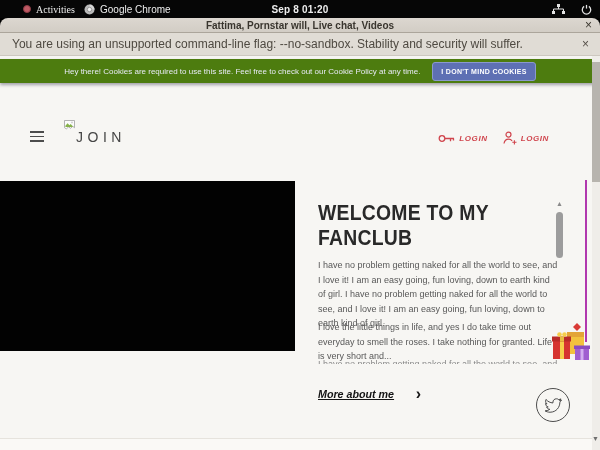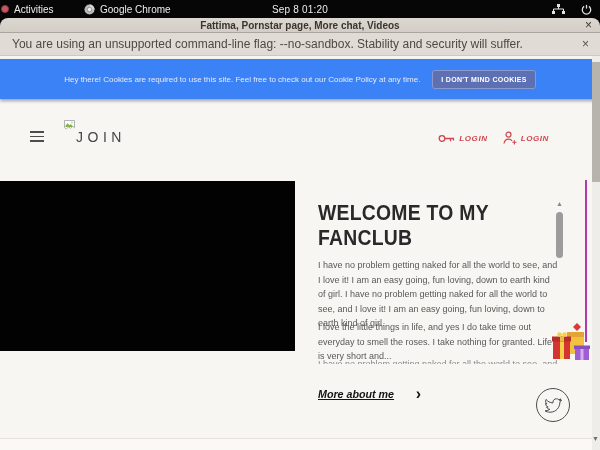--- a/index.html
+++ b/index.html
@@ -4,23 +4,23 @@
 <style>
   * { margin:0; padding:0; box-sizing:border-box; }
   body { width:600px; height:450px; font-family:"Liberation Sans", sans-serif; }
   .screen { position:relative; width:600px; height:450px; background:#000; overflow:hidden; }
   .abs { position:absolute; }
 
   
   .topbar { top:0; left:0; width:600px; height:18px; background:#060606; color:#ededed;
             font-size:10px; }
   .topbar-item { position:absolute; top:0; height:18px; display:flex; align-items:center; gap:5px; }
-  .activities { left:1px; }
+  .activities { left:23px;font-family:Liberation Serif, serif; }
   .chrome-entry { left:84px; }
-  .clock { left:0; width:600px; justify-content:center; font-weight:normal; letter-spacing:.2px; }
+  .clock { left:0; width:600px; justify-content:center; font-weight:bold; letter-spacing:.2px; }
   .sys-icons { right:8px; gap:16px; }
   .red-dot { width:8px; height:8px; border-radius:50%; background:#bf5a64; border:1px solid #8e3c46; }
 
   
   .titlebar { top:18px; left:0; width:600px; height:15px;
               background:linear-gradient(#dcd7d0,#d2cdc5); border-bottom:1px solid #aba59b;
               border-radius:8px 8px 0 0; }
   .titlebar-text { width:100%; text-align:center; font-size:10px; font-weight:bold;
                    color:#39352e; line-height:15px; }
   .titlebar-close { position:absolute; right:8px; top:0; line-height:14px; font-size:12px;
@@ -29,21 +29,21 @@
   
   .warnbar { top:33px; left:0; width:600px; height:23px; background:#e0dcd5;
              border-bottom:1px solid #cdc8c0; }
   .warn-text { position:absolute; left:12px; top:0; line-height:22px; font-size:12px; color:#4e4941; }
   .warn-close { position:absolute; right:11px; top:0; line-height:22px; font-size:12px; color:#565049; }
 
   
   .page { top:56px; left:0; width:600px; height:394px; background:#f7f6f3; }
 
   
-  .cookiebar { top:59px; left:0; width:600px; height:40px; background:#3b82f6;
+  .cookiebar { top:59px; left:0; width:600px; height:24px; background:#4d7c0f;
                box-shadow:0 2px 3px rgba(60,60,80,.45);
                display:flex; align-items:center; justify-content:center; gap:12px; }
   .cookie-msg { font-size:8px; color:#e7eaf5; }
   .cookie-btn { font-size:7px; font-weight:bold; color:#ffffff; letter-spacing:.3px;
                 background:#5e70b4; border:1px solid #8b99cd; border-radius:3px;
                 padding:5px 8px; cursor:pointer; }
 
   
   .hamburger { left:30px; top:131px; width:14px; height:11px; display:flex;
                flex-direction:column; justify-content:space-between; cursor:pointer; }
@@ -120,21 +120,21 @@
         <rect x="10" y="7" width="3" height="3" fill="#e3e3e3"></rect>
       </svg>
       <svg width="11" height="11" viewBox="0 0 12 12">
         <path d="M6 1v4" stroke="#e3e3e3" stroke-width="1.4"></path>
         <path d="M3.4 2.6a4.6 4.6 0 1 0 5.2 0" fill="none" stroke="#e3e3e3" stroke-width="1.4"></path>
       </svg>
     </div>
   </div>
 
   <div class="abs titlebar">
-    <div class="titlebar-text">Fattima, Pornstar page, More chat, Videos</div>
+    <div class="titlebar-text">Fattima, Pornstar will, Live chat, Videos</div>
     <div class="titlebar-close">×</div>
   </div>
 
   <div class="abs warnbar">
     <span class="warn-text">You are using an unsupported command-line flag: --no-sandbox. Stability and security will suffer.</span>
     <span class="warn-close">×</span>
   </div>
 
   <div class="abs page"></div>
 

